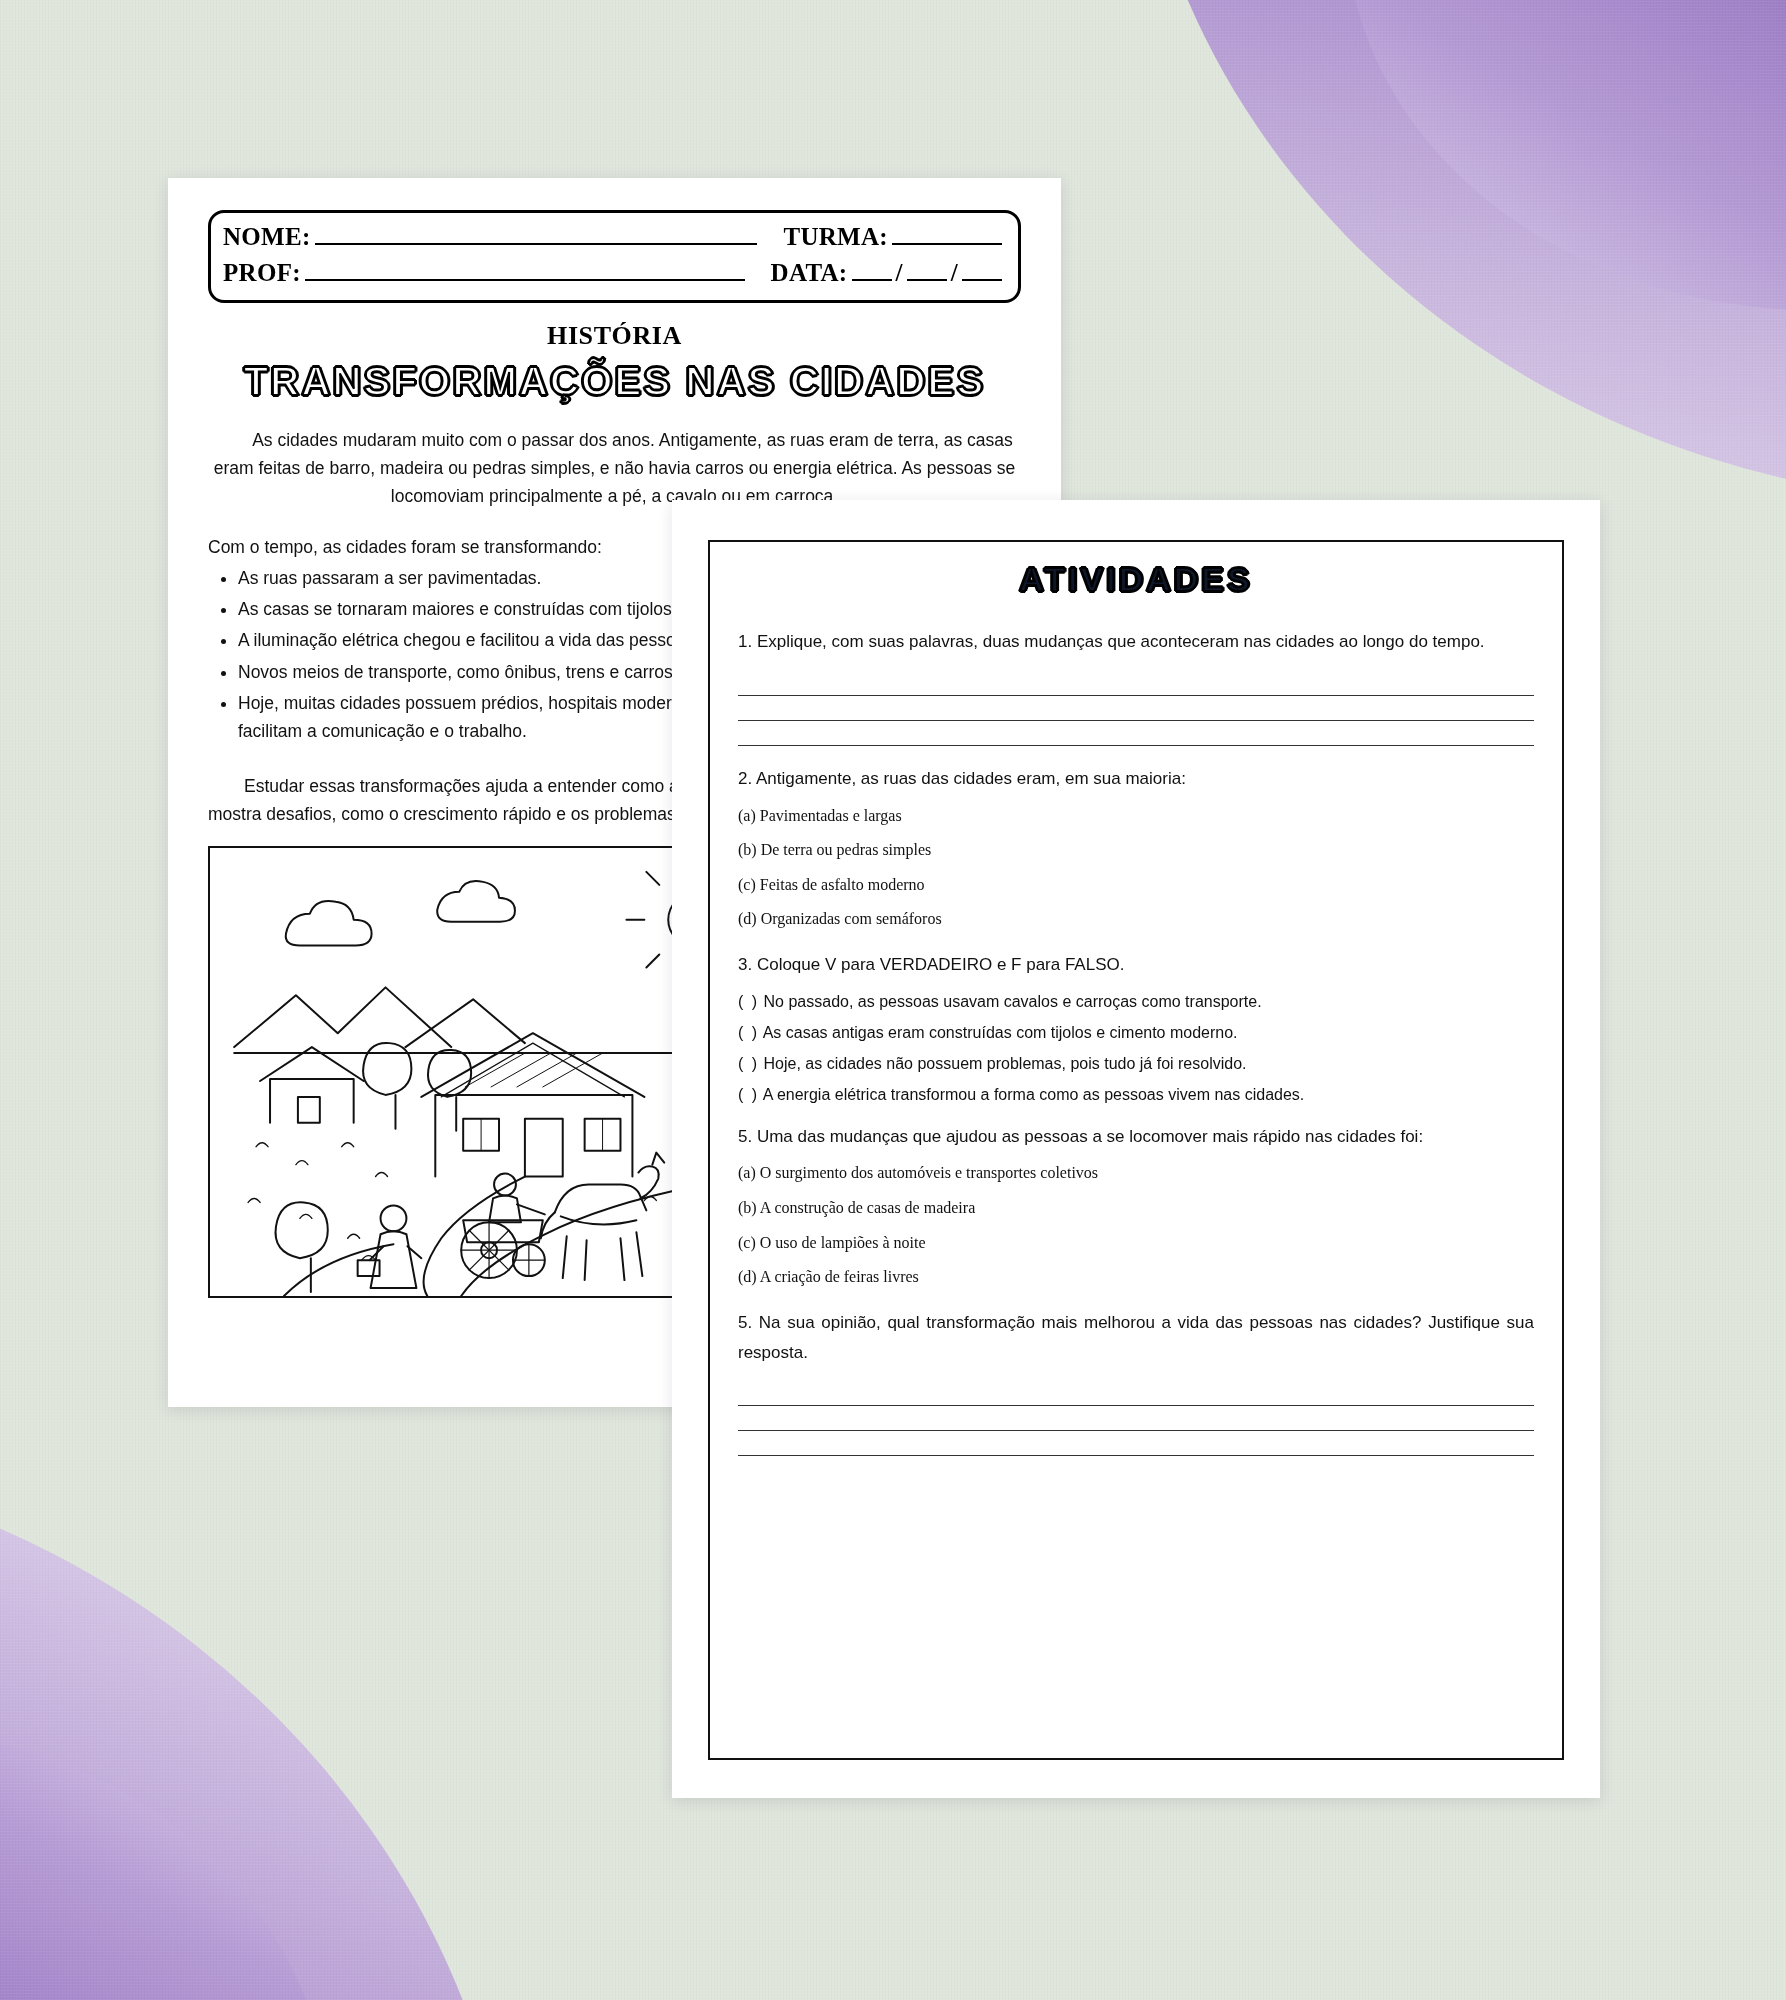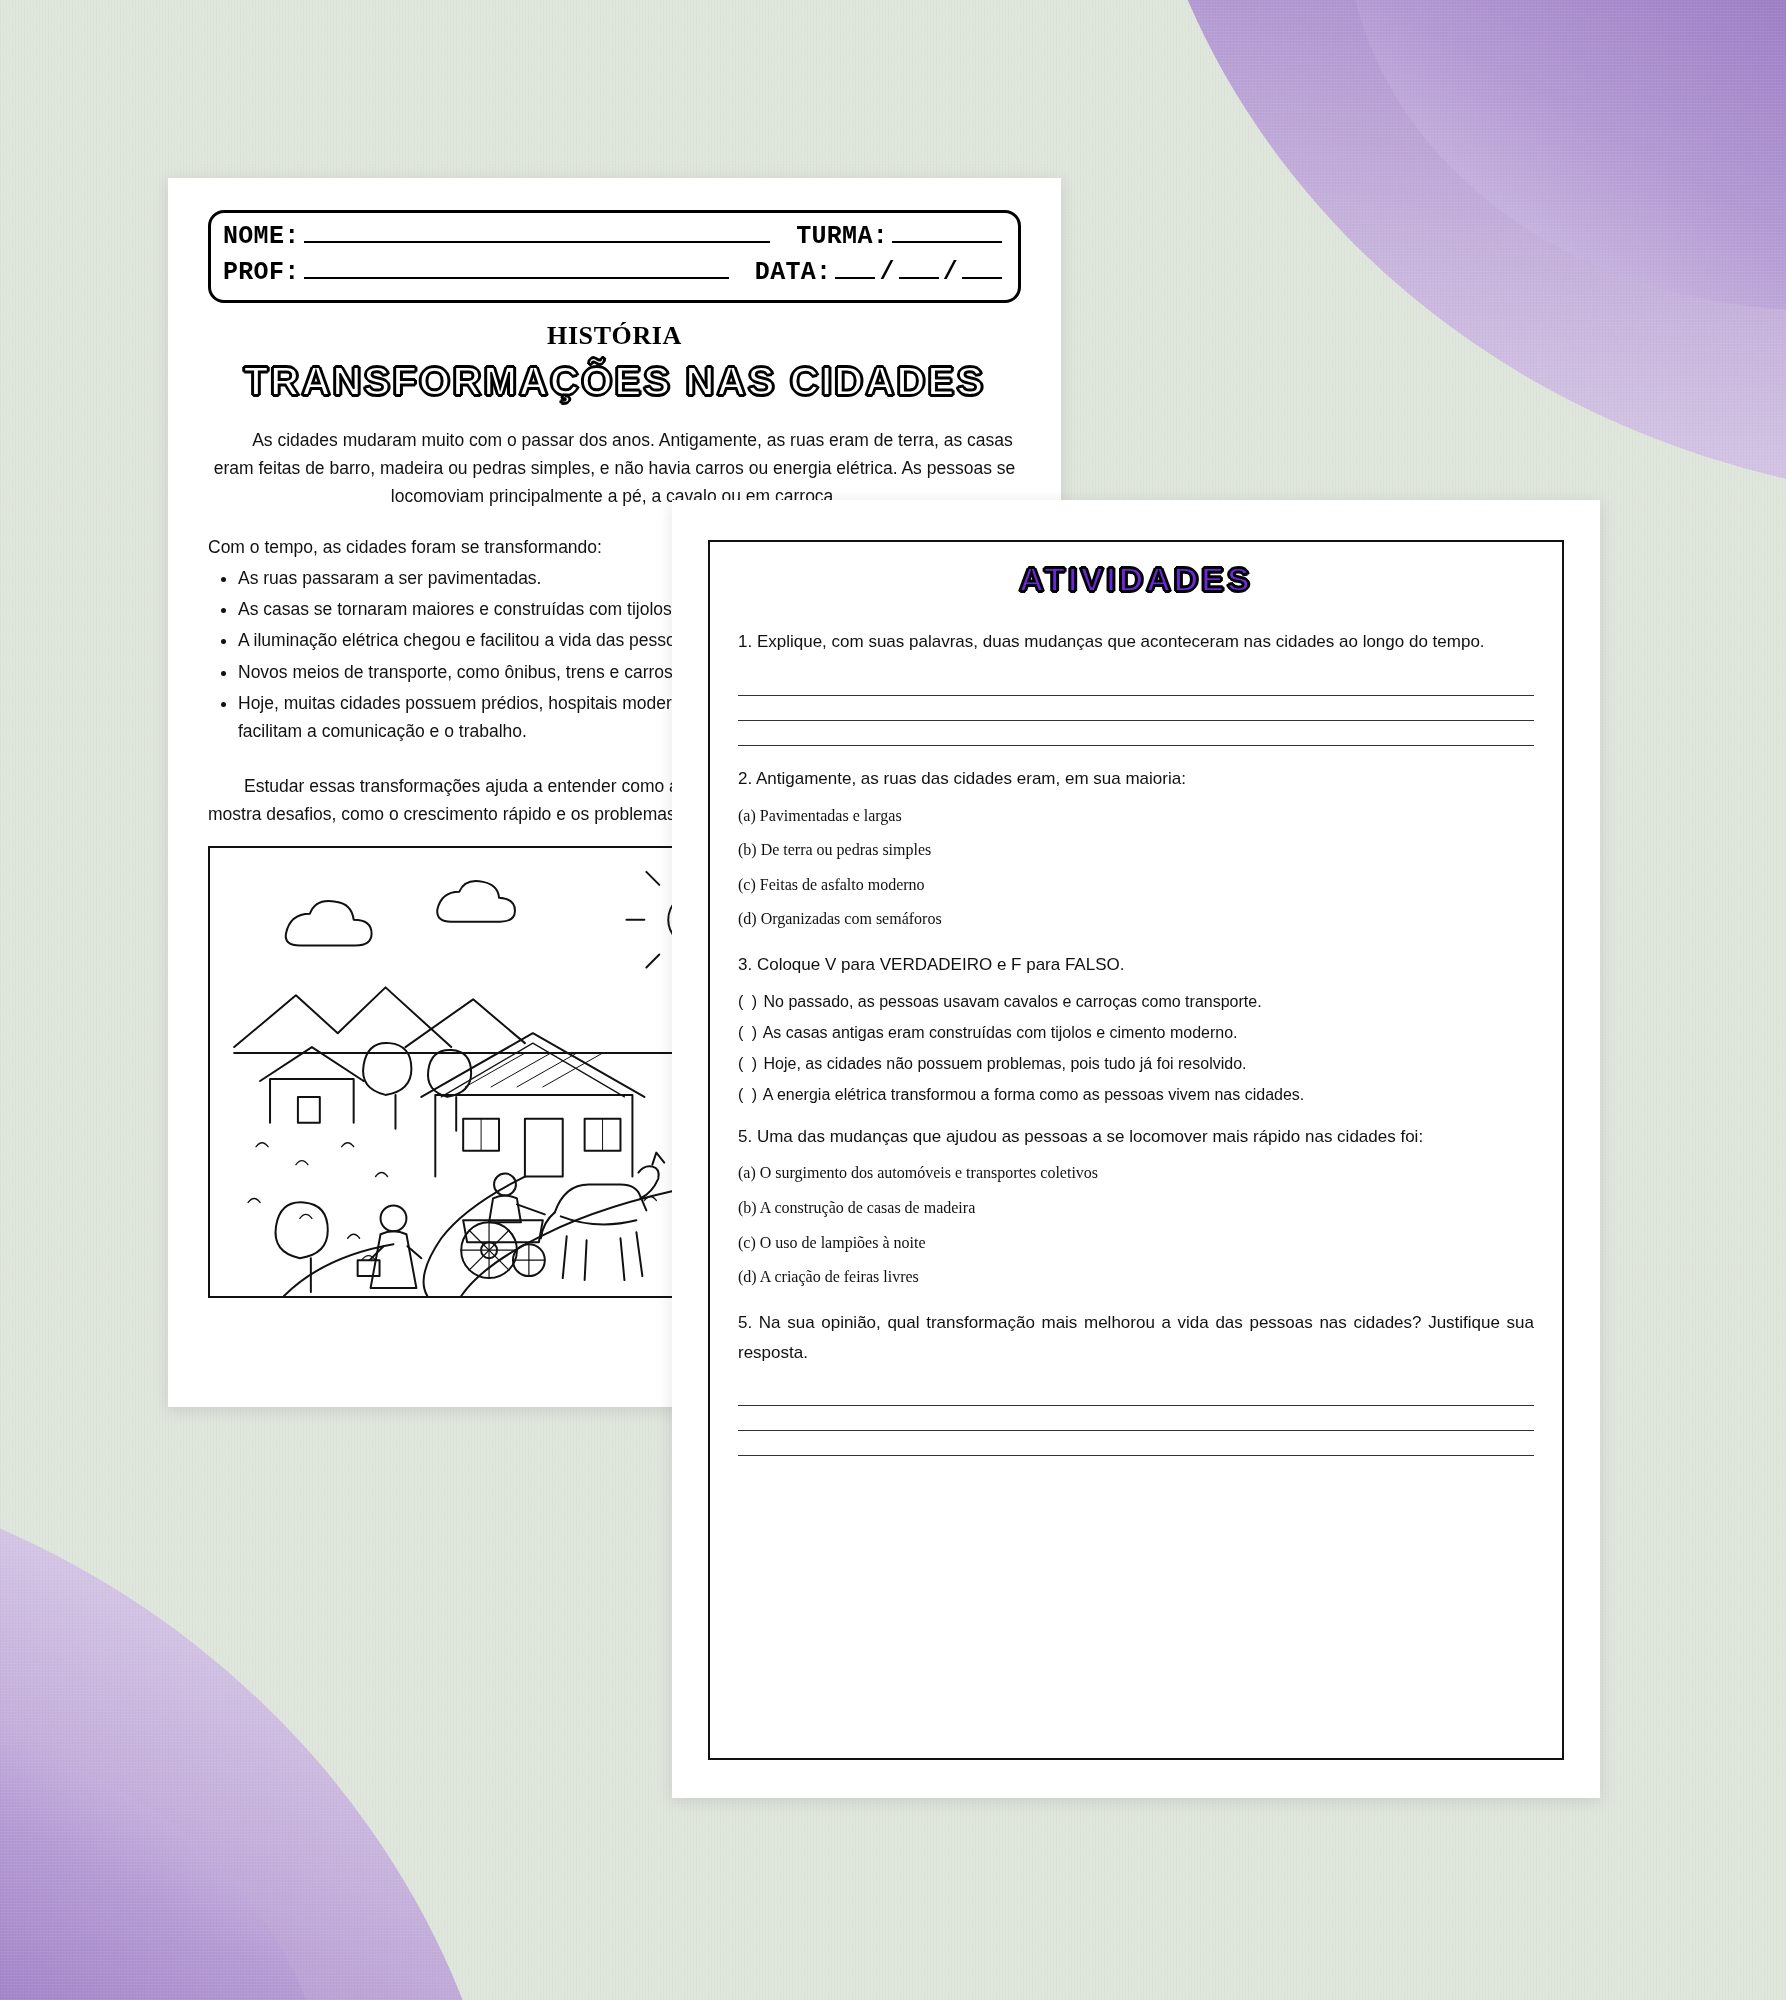--- a/index.html
+++ b/index.html
@@ -75,21 +75,21 @@
 
   .page-inner { position: relative; width: 100%; height: 100%; }
 
   
   .p1-pad { padding: 32px 40px 0 40px; }
 
   .id-box {
     border: 3px solid #000;
     border-radius: 16px;
     padding: 6px 12px 8px 12px;
-    font-family: Liberation Mono, monospace;
+    font-family: Liberation Serif, serif;
     font-weight: bold;
     font-size: 25px;
     letter-spacing: .3px;
     line-height: 1.45;
     color: #000;
   }
   .id-row { display: flex; align-items: baseline; white-space: nowrap; }
   .id-label { }
   .id-line { flex: 1 1 auto; border-bottom: 2px solid #000; height: 22px; margin: 0 4px; }
   .id-line.short { flex: 0 0 110px; }
@@ -156,21 +156,21 @@
     border: 2px solid #111;
     padding: 18px 28px;
     overflow: hidden;
   }
   .act-title {
     text-align: center;
     font-family: "Liberation Sans", sans-serif;
     font-weight: bold;
     font-size: 34px;
     letter-spacing: 3px;
-    color: #6d28d9;
+    color: #0f172a;
     -webkit-text-stroke: 2px #000;
     text-shadow: 2px 0 0 #000, -2px 0 0 #000, 0 2px 0 #000, 0 -2px 0 #000;
     margin-bottom: 28px;
   }
   .q-text {
     font-size: 17px;
     line-height: 1.75;
     color: #111;
     text-align: justify;
     margin-top: 18px;

